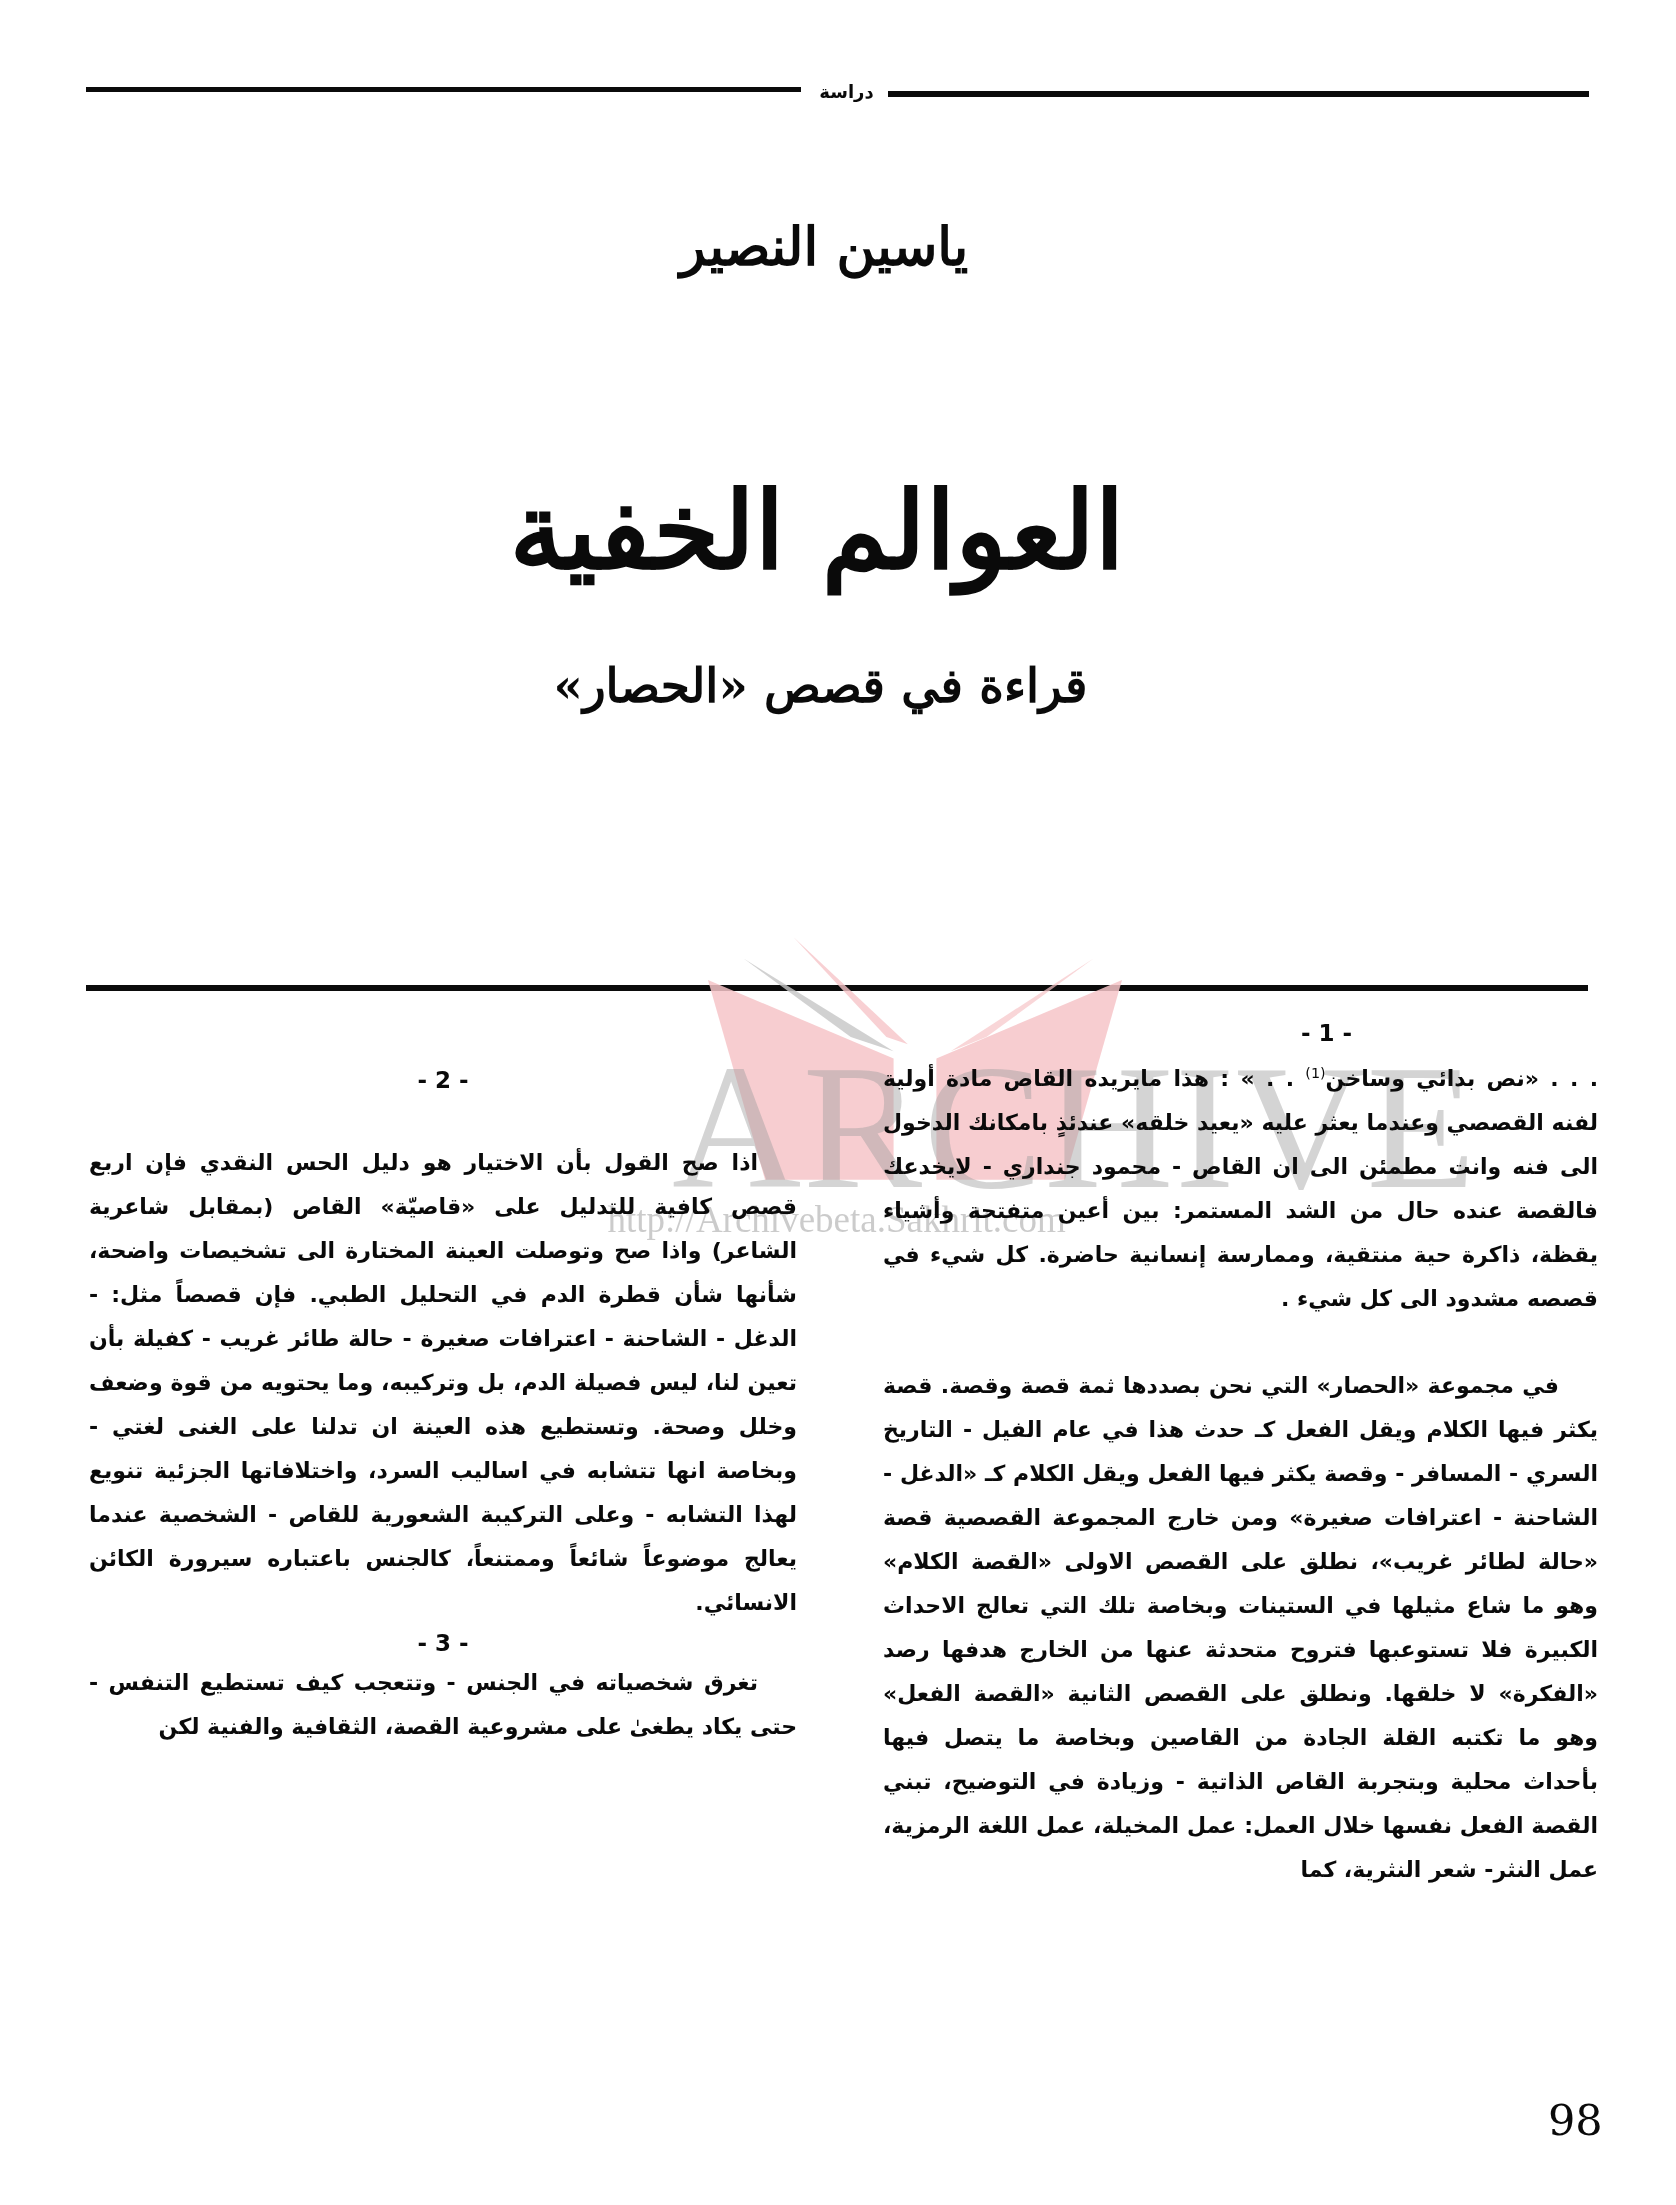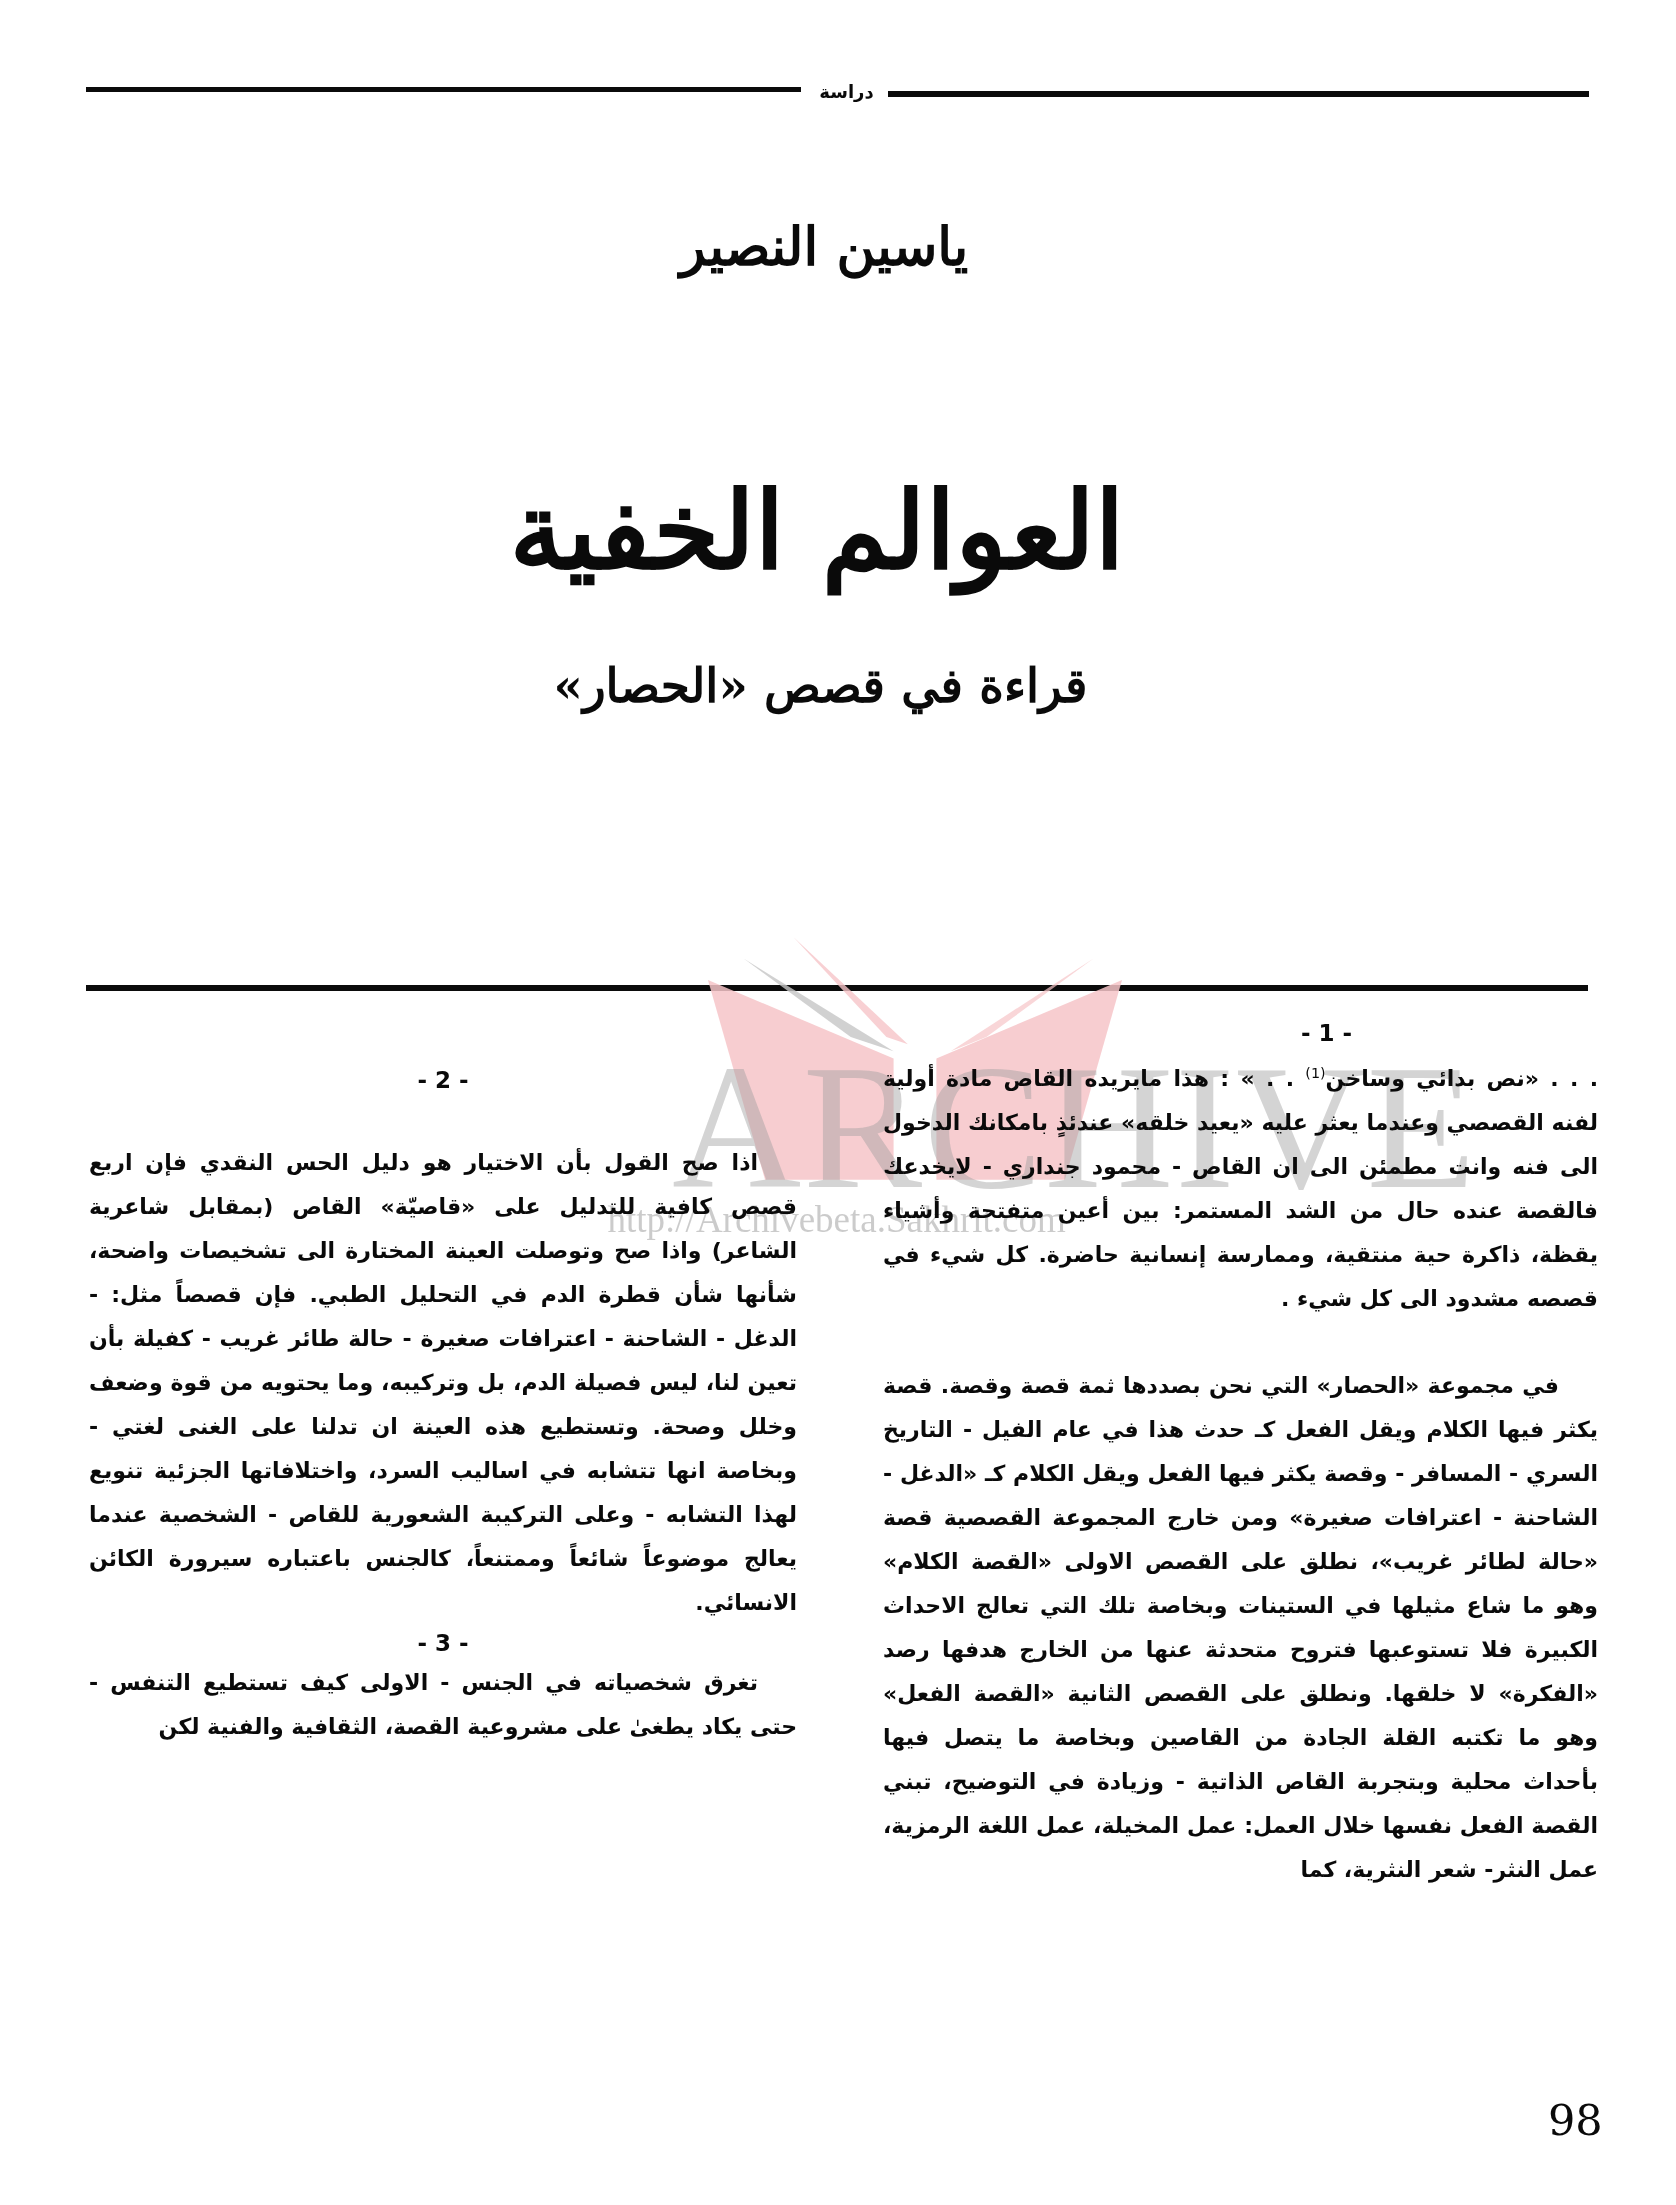--- a/index.html
+++ b/index.html
@@ -97,18 +97,18 @@
     </p>
     <div class="gap"></div>
     <p class="para indent">في مجموعة «الحصار» التي نحن بصددها ثمة قصة وقصة. قصة يكثر فيها الكلام ويقل الفعل كـ حدث هذا في عام الفيل - التاريخ السري - المسافر - وقصة يكثر فيها الفعل ويقل الكلام كـ «الدغل - الشاحنة - اعترافات صغيرة» ومن خارج المجموعة القصصية قصة «حالة لطائر غريب»، نطلق على القصص الاولى «القصة الكلام» وهو ما شاع مثيلها في الستينات وبخاصة تلك التي تعالج الاحداث الكبيرة فلا تستوعبها فتروح متحدثة عنها من الخارج هدفها رصد «الفكرة» لا خلقها. ونطلق على القصص الثانية «القصة الفعل» وهو ما تكتبه القلة الجادة من القاصين وبخاصة ما يتصل فيها بأحداث محلية وبتجربة القاص الذاتية - وزيادة في التوضيح، تبني القصة الفعل نفسها خلال العمل: عمل المخيلة، عمل اللغة الرمزية، عمل النثر- شعر النثرية، كما</p>
   </div>
 
   <div class="column" id="col-left">
     <div class="sec-num">- 2 -</div>
     <div class="gap"></div>
     <p class="para indent">اذا صح القول بأن الاختيار هو دليل الحس النقدي فإن اربع قصص كافية للتدليل على «قاصيّة» القاص (بمقابل شاعرية الشاعر) واذا صح وتوصلت العينة المختارة الى تشخيصات واضحة، شأنها شأن قطرة الدم في التحليل الطبي. فإن قصصاً مثل: - الدغل - الشاحنة - اعترافات صغيرة - حالة طائر غريب - كفيلة بأن تعين لنا، ليس فصيلة الدم، بل وتركيبه، وما يحتويه من قوة وضعف وخلل وصحة. وتستطيع هذه العينة ان تدلنا على الغنى لغتي - وبخاصة انها تتشابه في اساليب السرد، واختلافاتها الجزئية تنويع لهذا التشابه - وعلى التركيبة الشعورية للقاص - الشخصية عندما يعالج موضوعاً شائعاً وممتنعاً، كالجنس باعتباره سيرورة الكائن الانسائي.</p>
     <div class="sec-num">- 3 -</div>
-    <p class="para indent">تغرق شخصياته في الجنس - الاولى كيف تستطيع التنفس - حتى يكاد يطغىٰ على مشروعية القصة، الثقافية والفنية لكن</p>
+    <p class="para indent">تغرق شخصياته في الجنس - وتتعجب كيف تستطيع التنفس - حتى يكاد يطغىٰ على مشروعية القصة، الثقافية والفنية لكن</p>
   </div>
 
   <div id="page-number">98</div>
 </div>
 
 
 </body></html>

